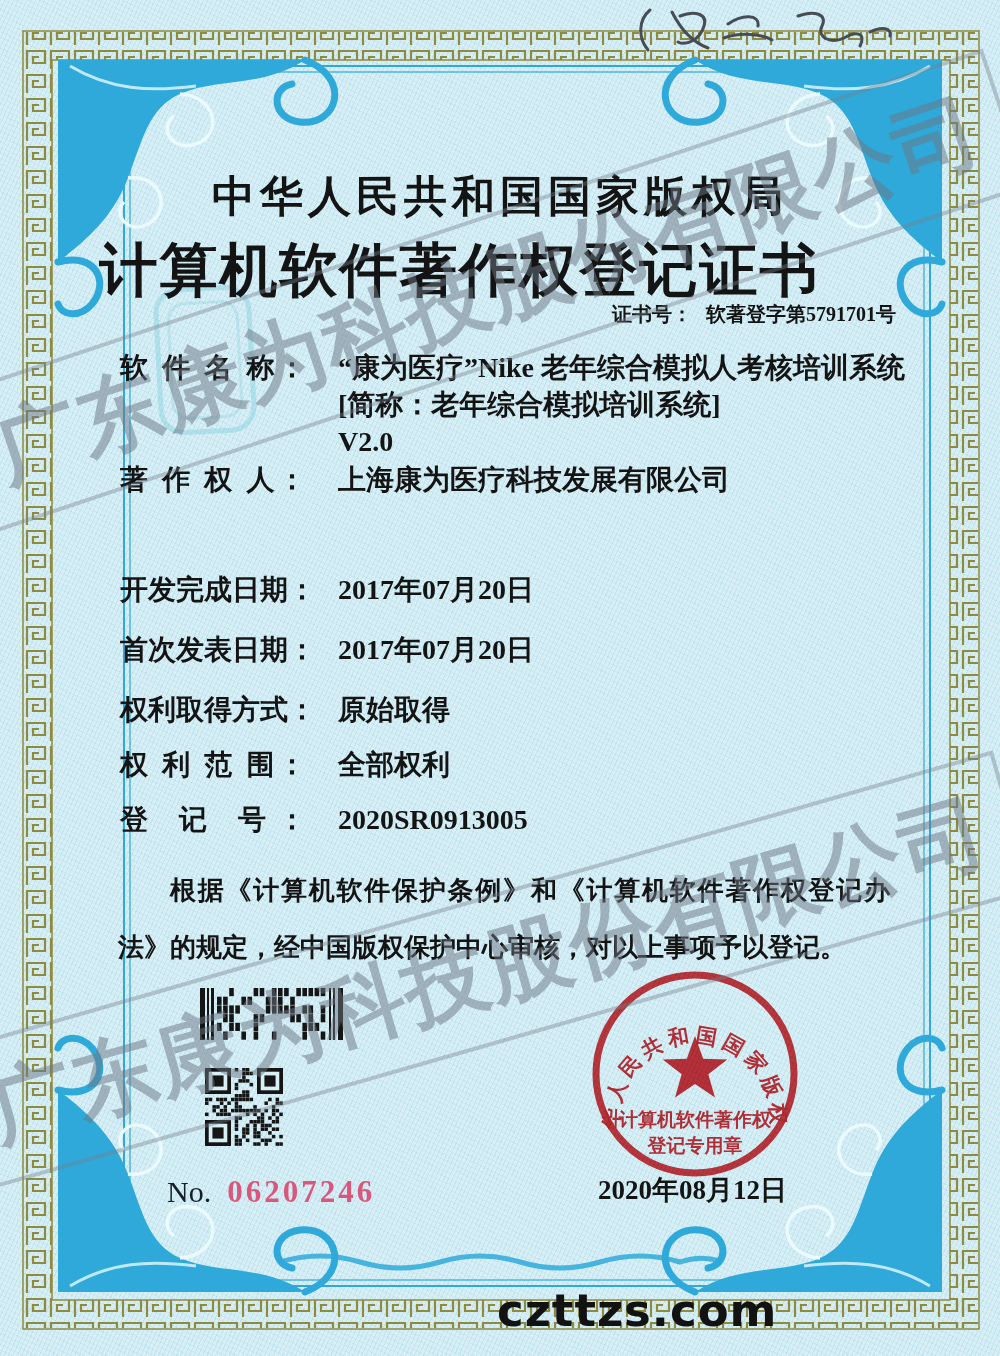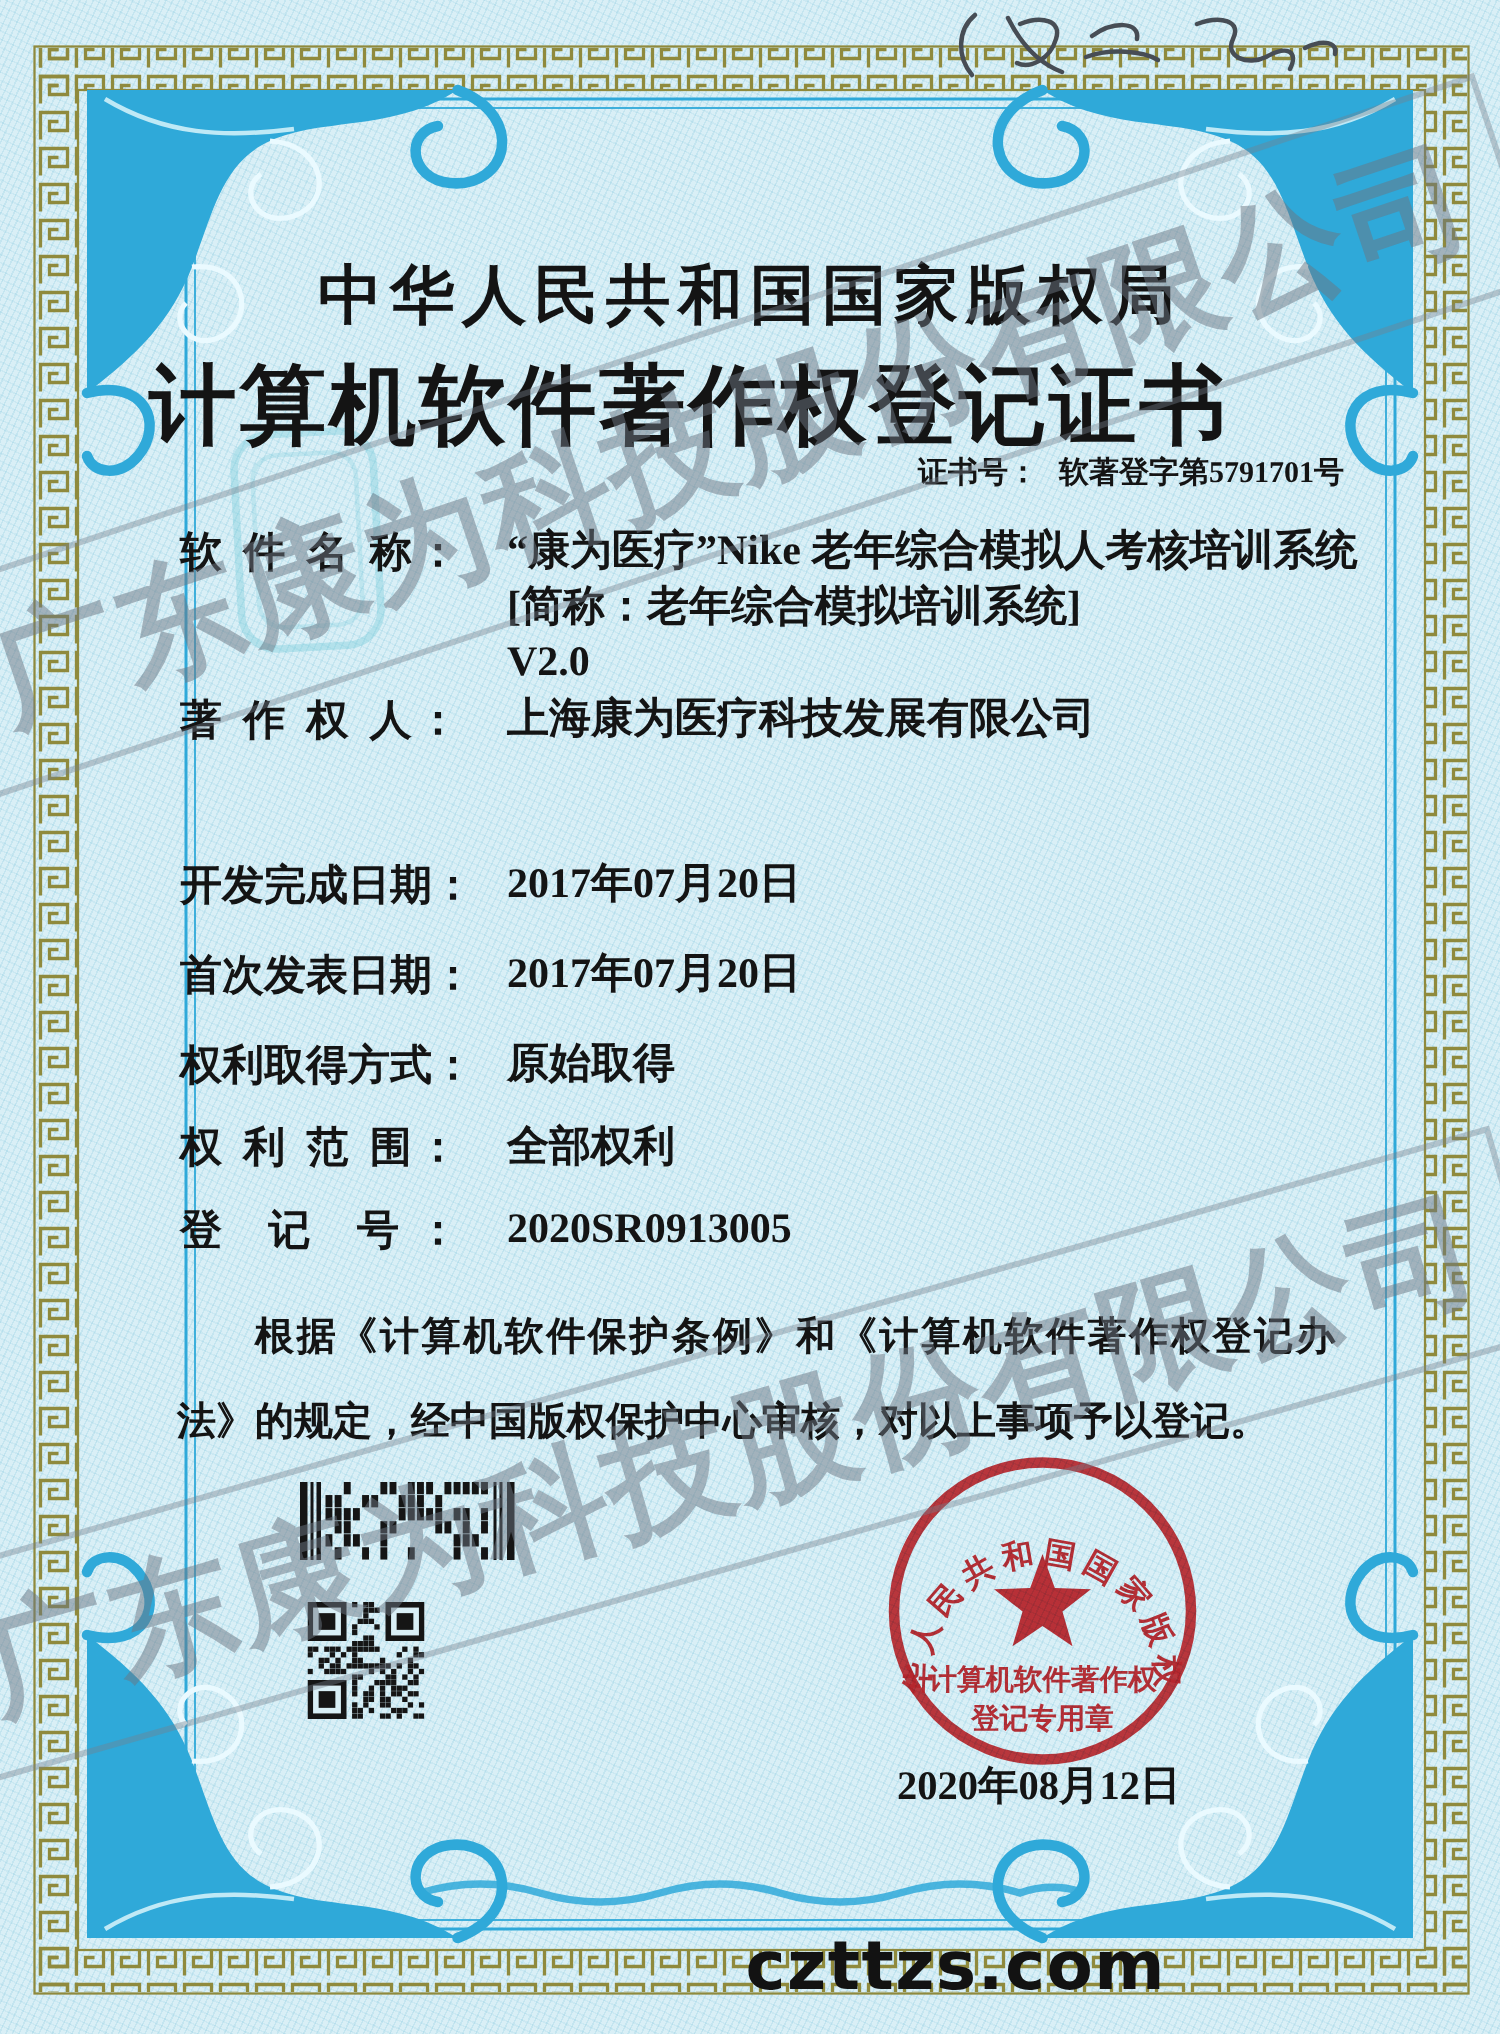--- a/index.html
+++ b/index.html
@@ -316,20 +316,23 @@
       <rect x="0" y="0" width="26" height="26"></rect>
       <rect x="3.7142857142857144" y="3.7142857142857144" width="18.571428571428573" height="18.571428571428573" fill="#d9eff6"></rect>
       <rect x="7.428571428571429" y="7.428571428571429" width="11.142857142857142" height="11.142857142857142" fill="#151515"></rect>
       <rect x="52" y="0" width="26" height="26"></rect>
       <rect x="55.714285714285715" y="3.7142857142857144" width="18.571428571428573" height="18.571428571428573" fill="#d9eff6"></rect>
       <rect x="59.42857142857143" y="7.428571428571429" width="11.142857142857142" height="11.142857142857142" fill="#151515"></rect>
       <rect x="0" y="52" width="26" height="26"></rect>
       <rect x="3.7142857142857144" y="55.714285714285715" width="18.571428571428573" height="18.571428571428573" fill="#d9eff6"></rect>
       <rect x="7.428571428571429" y="59.42857142857143" width="11.142857142857142" height="11.142857142857142" fill="#151515"></rect>
     </svg>
+  <div class="abs serial">
+    <span class="p">No.</span><span class="n">06207246</span>
+  </div>
 
   <svg class="abs seal" width="220" height="215">
     <defs>
       <path id="ringPath" d="M34,148.9 A76,76 0 1 1 186.2,148.9" fill="none" transform="translate(-0.1,0)"></path>
     </defs>
     <circle cx="110" cy="104" r="99" fill="none" stroke="#d5282e" stroke-width="7" opacity="0.92"></circle>
     <polygon points="110,66 118.2,88.7 142.3,89.5 123.3,104.3 130,127.5 110,114 90,127.5 96.7,104.3 77.7,89.5 101.8,88.7" fill="#d5282e" opacity="0.95"></polygon>
     <text font-size="21" font-weight="bold" fill="#d5282e" letter-spacing="5" opacity="0.95">
       <textPath href="#ringPath" startOffset="50%" text-anchor="middle">中华人民共和国国家版权局</textPath>
     </text>

